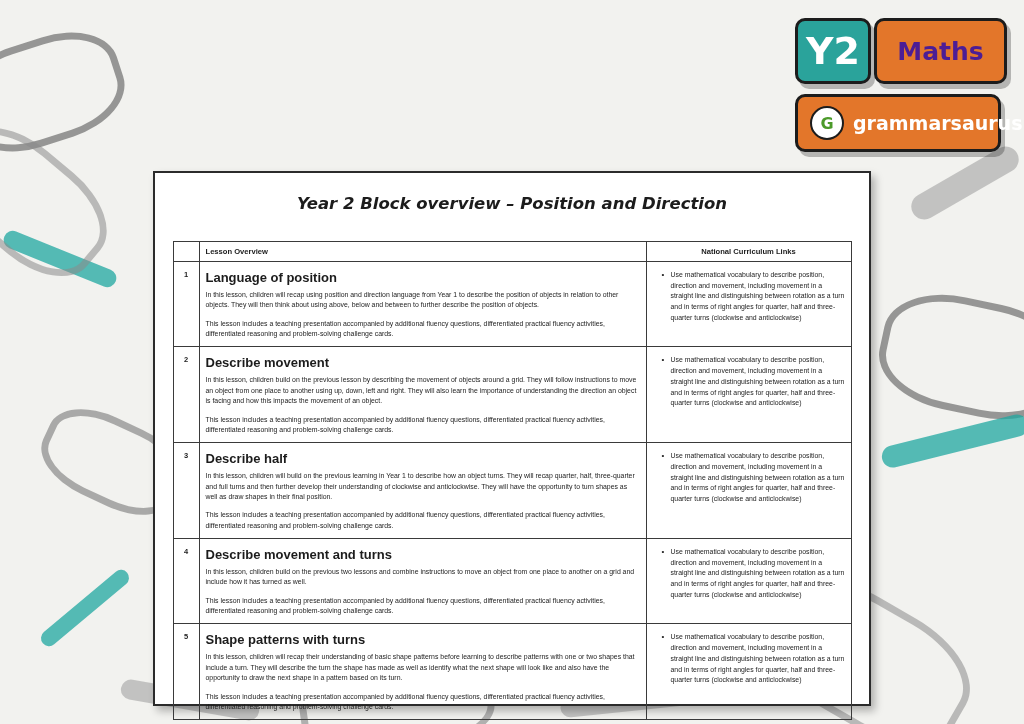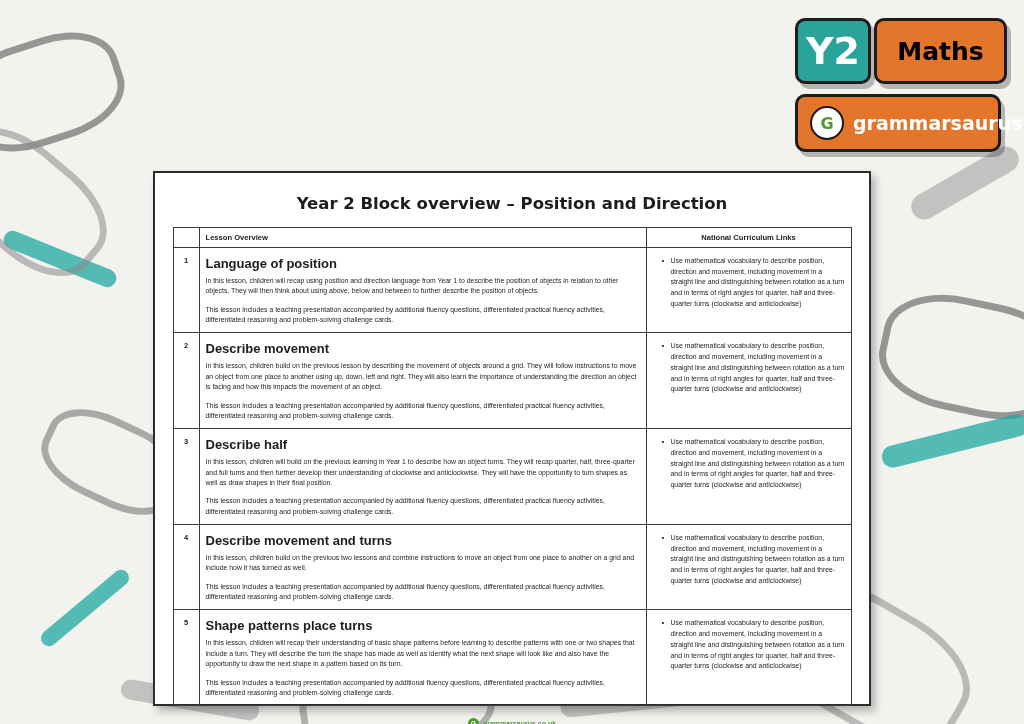--- a/index.html
+++ b/index.html
@@ -86,21 +86,21 @@
     top: 18px;
     width: 127px;
     height: 60px;
     background: #e3762a;
     border: 3px solid #1c1c1c;
     border-radius: 10px;
     box-shadow: 4px 5px 0 rgba(0,0,0,.25);
     display: flex;
     align-items: center;
     justify-content: center;
-    color: #000000;
+    color: #4c1d95;
     font-size: 25px;
     font-weight: bold;
     font-family: "DejaVu Sans", sans-serif;
   }
   #brand-card {
     position: absolute;
     left: 795px;
     top: 94px;
     width: 206px;
     height: 58px;
@@ -147,22 +147,23 @@
     background: #ffffff;
     border: 2px solid #2b2b2b;
     box-shadow: 4px 5px 8px rgba(0,0,0,.28);
     box-sizing: border-box;
   }
   #doc-title {
     text-align: center;
     font-size: 16.5px;
     font-weight: bold;
     color: #1c1c1c;
-    margin: 21px 0 14px 0;
-    font-family: "DejaVu Sans", sans-serif;
+    margin: 21px 0 28px 0;
+    font-family: "DejaVu Sans", sans-serif;
+    font-style: italic;
   }
   table {
     border-collapse: collapse;
     width: 678px;
     margin: 12px auto;
     table-layout: fixed;
   }
   table td, table th {
     border: 1px solid #3a3a3a;
     vertical-align: top;
@@ -346,21 +347,21 @@
           </td>
           <td>
             <ul class="nc">
               <li>Use mathematical vocabulary to describe position, direction and movement, including movement in a straight line and distinguishing between rotation as a turn and in terms of right angles for quarter, half and three-quarter turns (clockwise and anticlockwise)</li>
             </ul>
           </td>
         </tr>
         <tr>
           <td class="num">5</td>
           <td>
-            <div class="lesson-title">Shape patterns place turns</div>
+            <div class="lesson-title">Shape patterns with turns</div>
             <p class="lesson-p">In this lesson, children will recap their understanding of basic shape patterns before learning to describe patterns with one or two shapes that include a turn. They will describe the turn the shape has made as well as identify what the next shape will look like and also have the opportunity to draw the next shape in a pattern based on its turn.</p>
             <p class="lesson-p">This lesson includes a teaching presentation accompanied by additional fluency questions, differentiated practical fluency activities, differentiated reasoning and problem-solving challenge cards.</p>
           </td>
           <td>
             <ul class="nc">
               <li>Use mathematical vocabulary to describe position, direction and movement, including movement in a straight line and distinguishing between rotation as a turn and in terms of right angles for quarter, half and three-quarter turns (clockwise and anticlockwise)</li>
             </ul>
           </td>
         </tr>
       </tbody>

